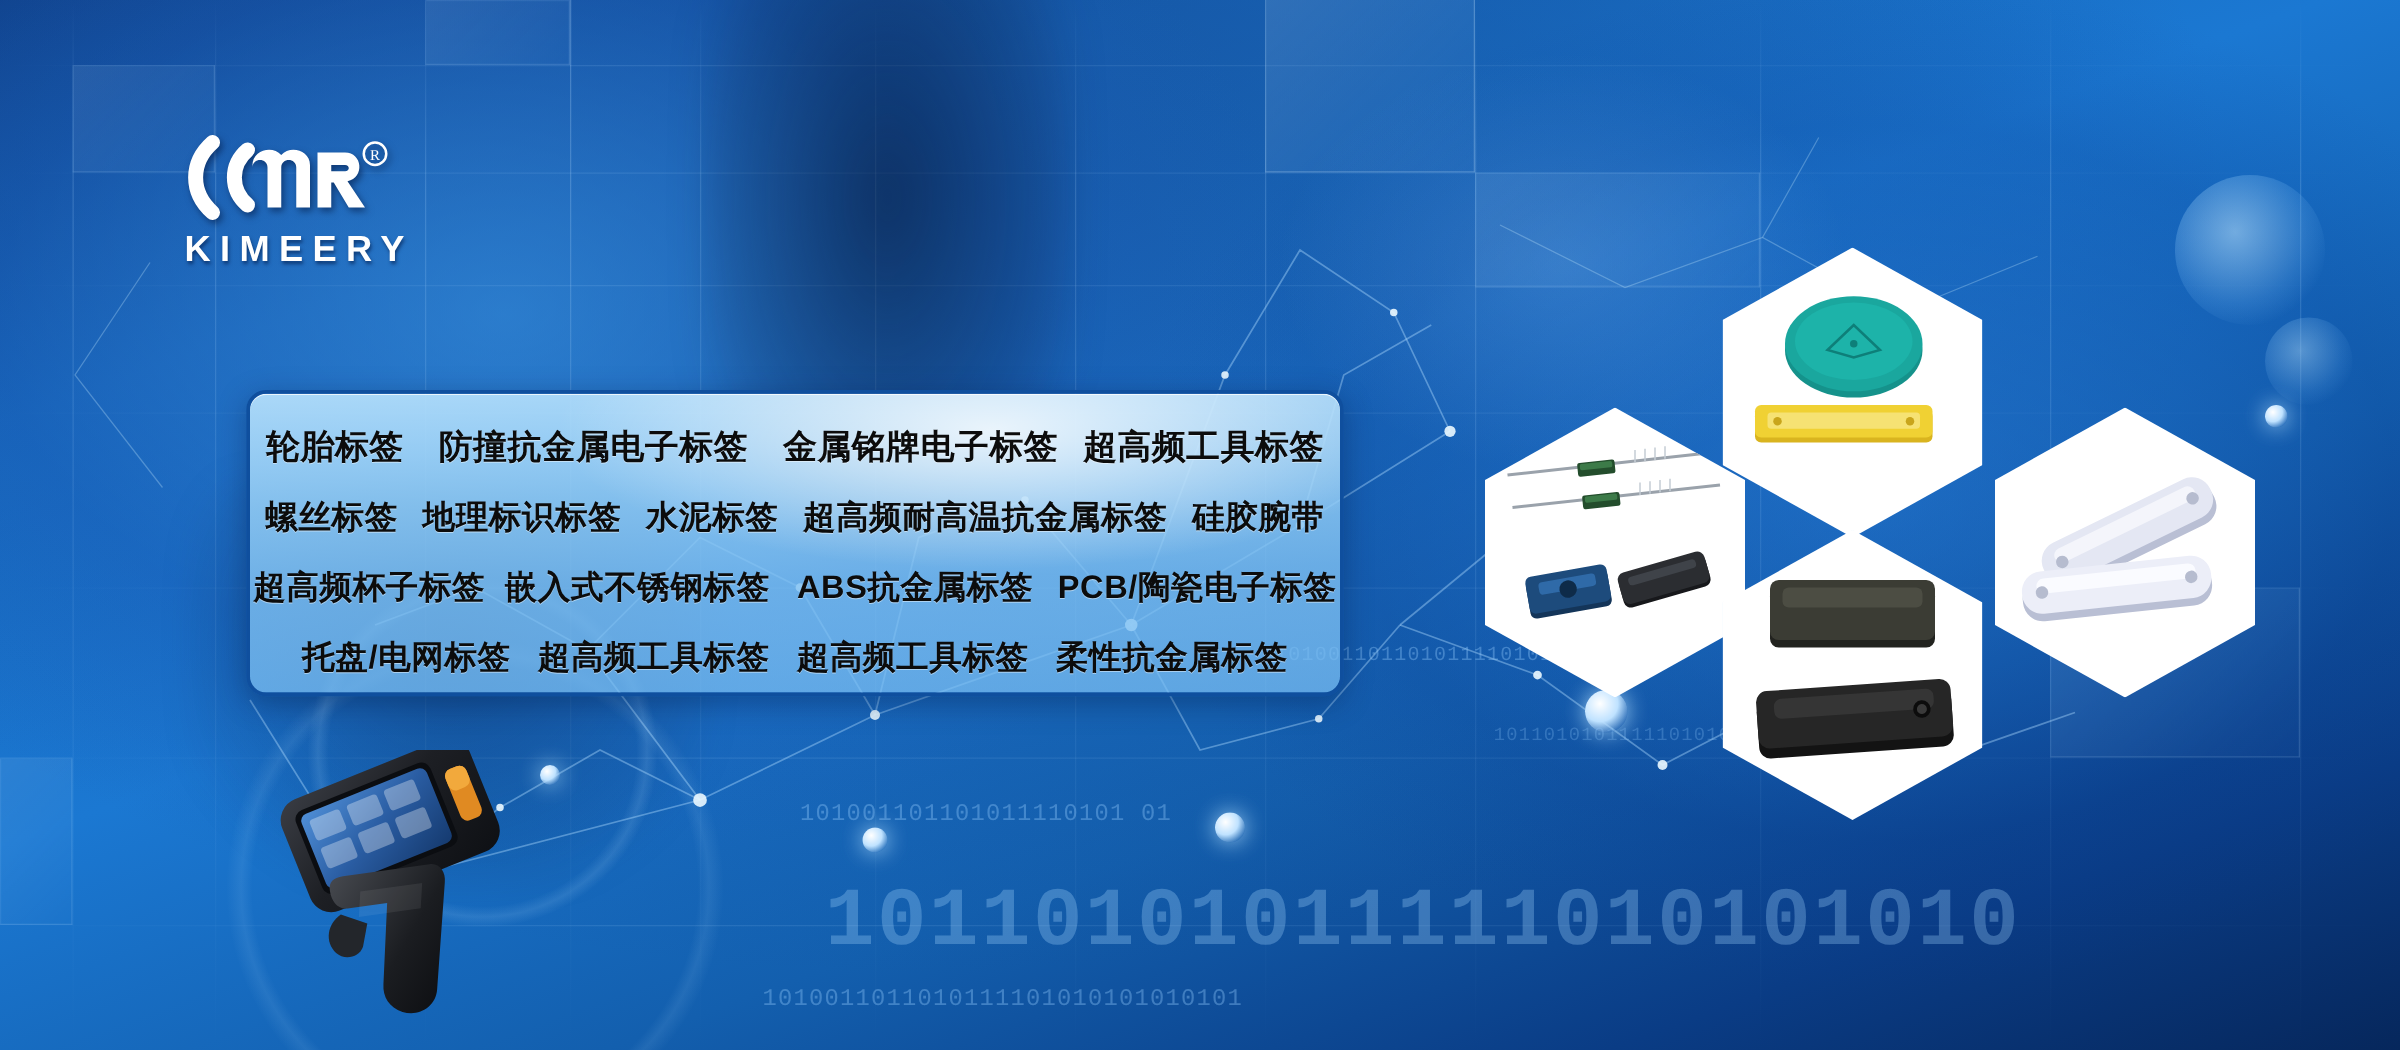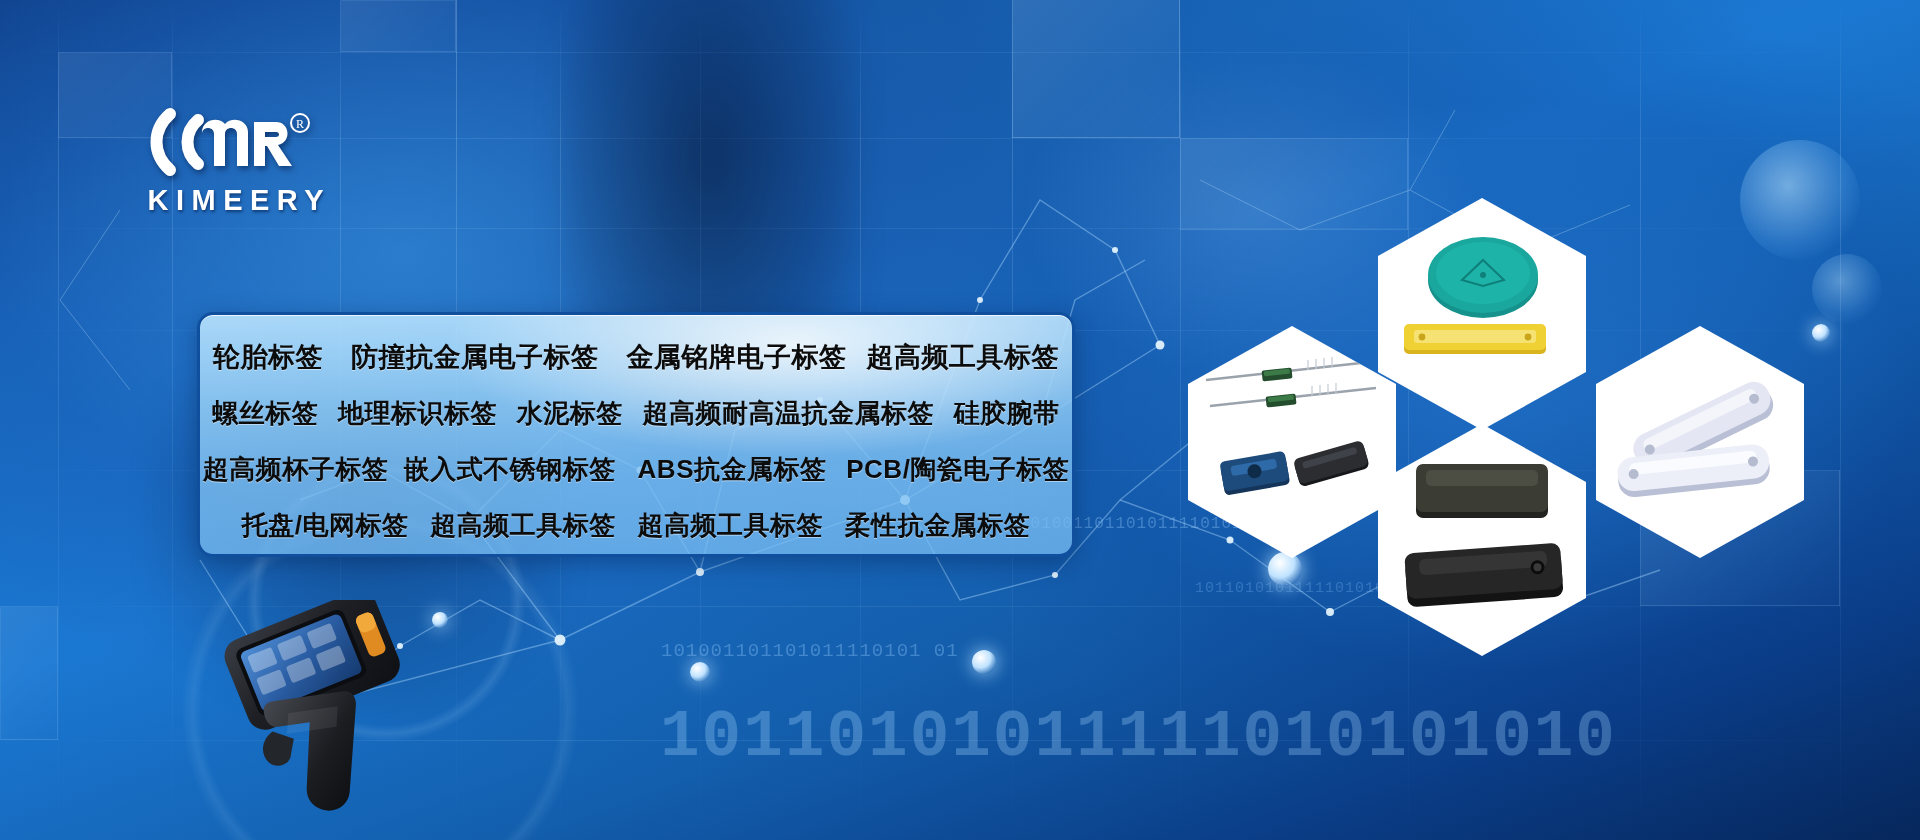--- a/index.html
+++ b/index.html
@@ -193,22 +193,23 @@
   </svg>
 
   <div class="node" style="left:1268px; top:552px; width:34px; height:34px;"></div>
   <div class="node" style="left:972px; top:650px; width:24px; height:24px;"></div>
   <div class="node" style="left:690px; top:662px; width:20px; height:20px;"></div>
   <div class="node" style="left:432px; top:612px; width:16px; height:16px;"></div>
   <div class="node" style="left:1812px; top:324px; width:18px; height:18px;"></div>
 
   <div class="layer">
     <div class="bits" style="left:1020px; top:515px; font-size:16px;">10100110110101111010101</div>
-    <div class="bits" style="left:661px; top:640px; font-size:19px;">101001101101011110101 01</div>
+    <div class="bits" style="left:640px; top:640px; font-size:19px;">101001101101011110101 01</div>
     <div class="bits big" style="left:660px; top:700px; font-size:66px; letter-spacing:2px;font-family:Liberation Mono, monospace;">10110101011111010101010</div>
+    <div class="bits" style="left:610px; top:788px; font-size:19px;">1010011011010111101010101010101</div>
     <div class="bits" style="left:1195px; top:580px; font-size:15px; opacity:.7;">1011010101111101010</div>
   </div>
 
   <div id="logo">
     <div class="mark">
       <svg width="175" height="74" viewBox="0 0 175 74">
         <g fill="none" stroke="#ffffff" stroke-width="12" stroke-linecap="round">
           <path d="M30,10 C12,26 12,50 30,66"></path>
           <path d="M58,16 C44,28 44,48 58,60"></path>
         </g>

